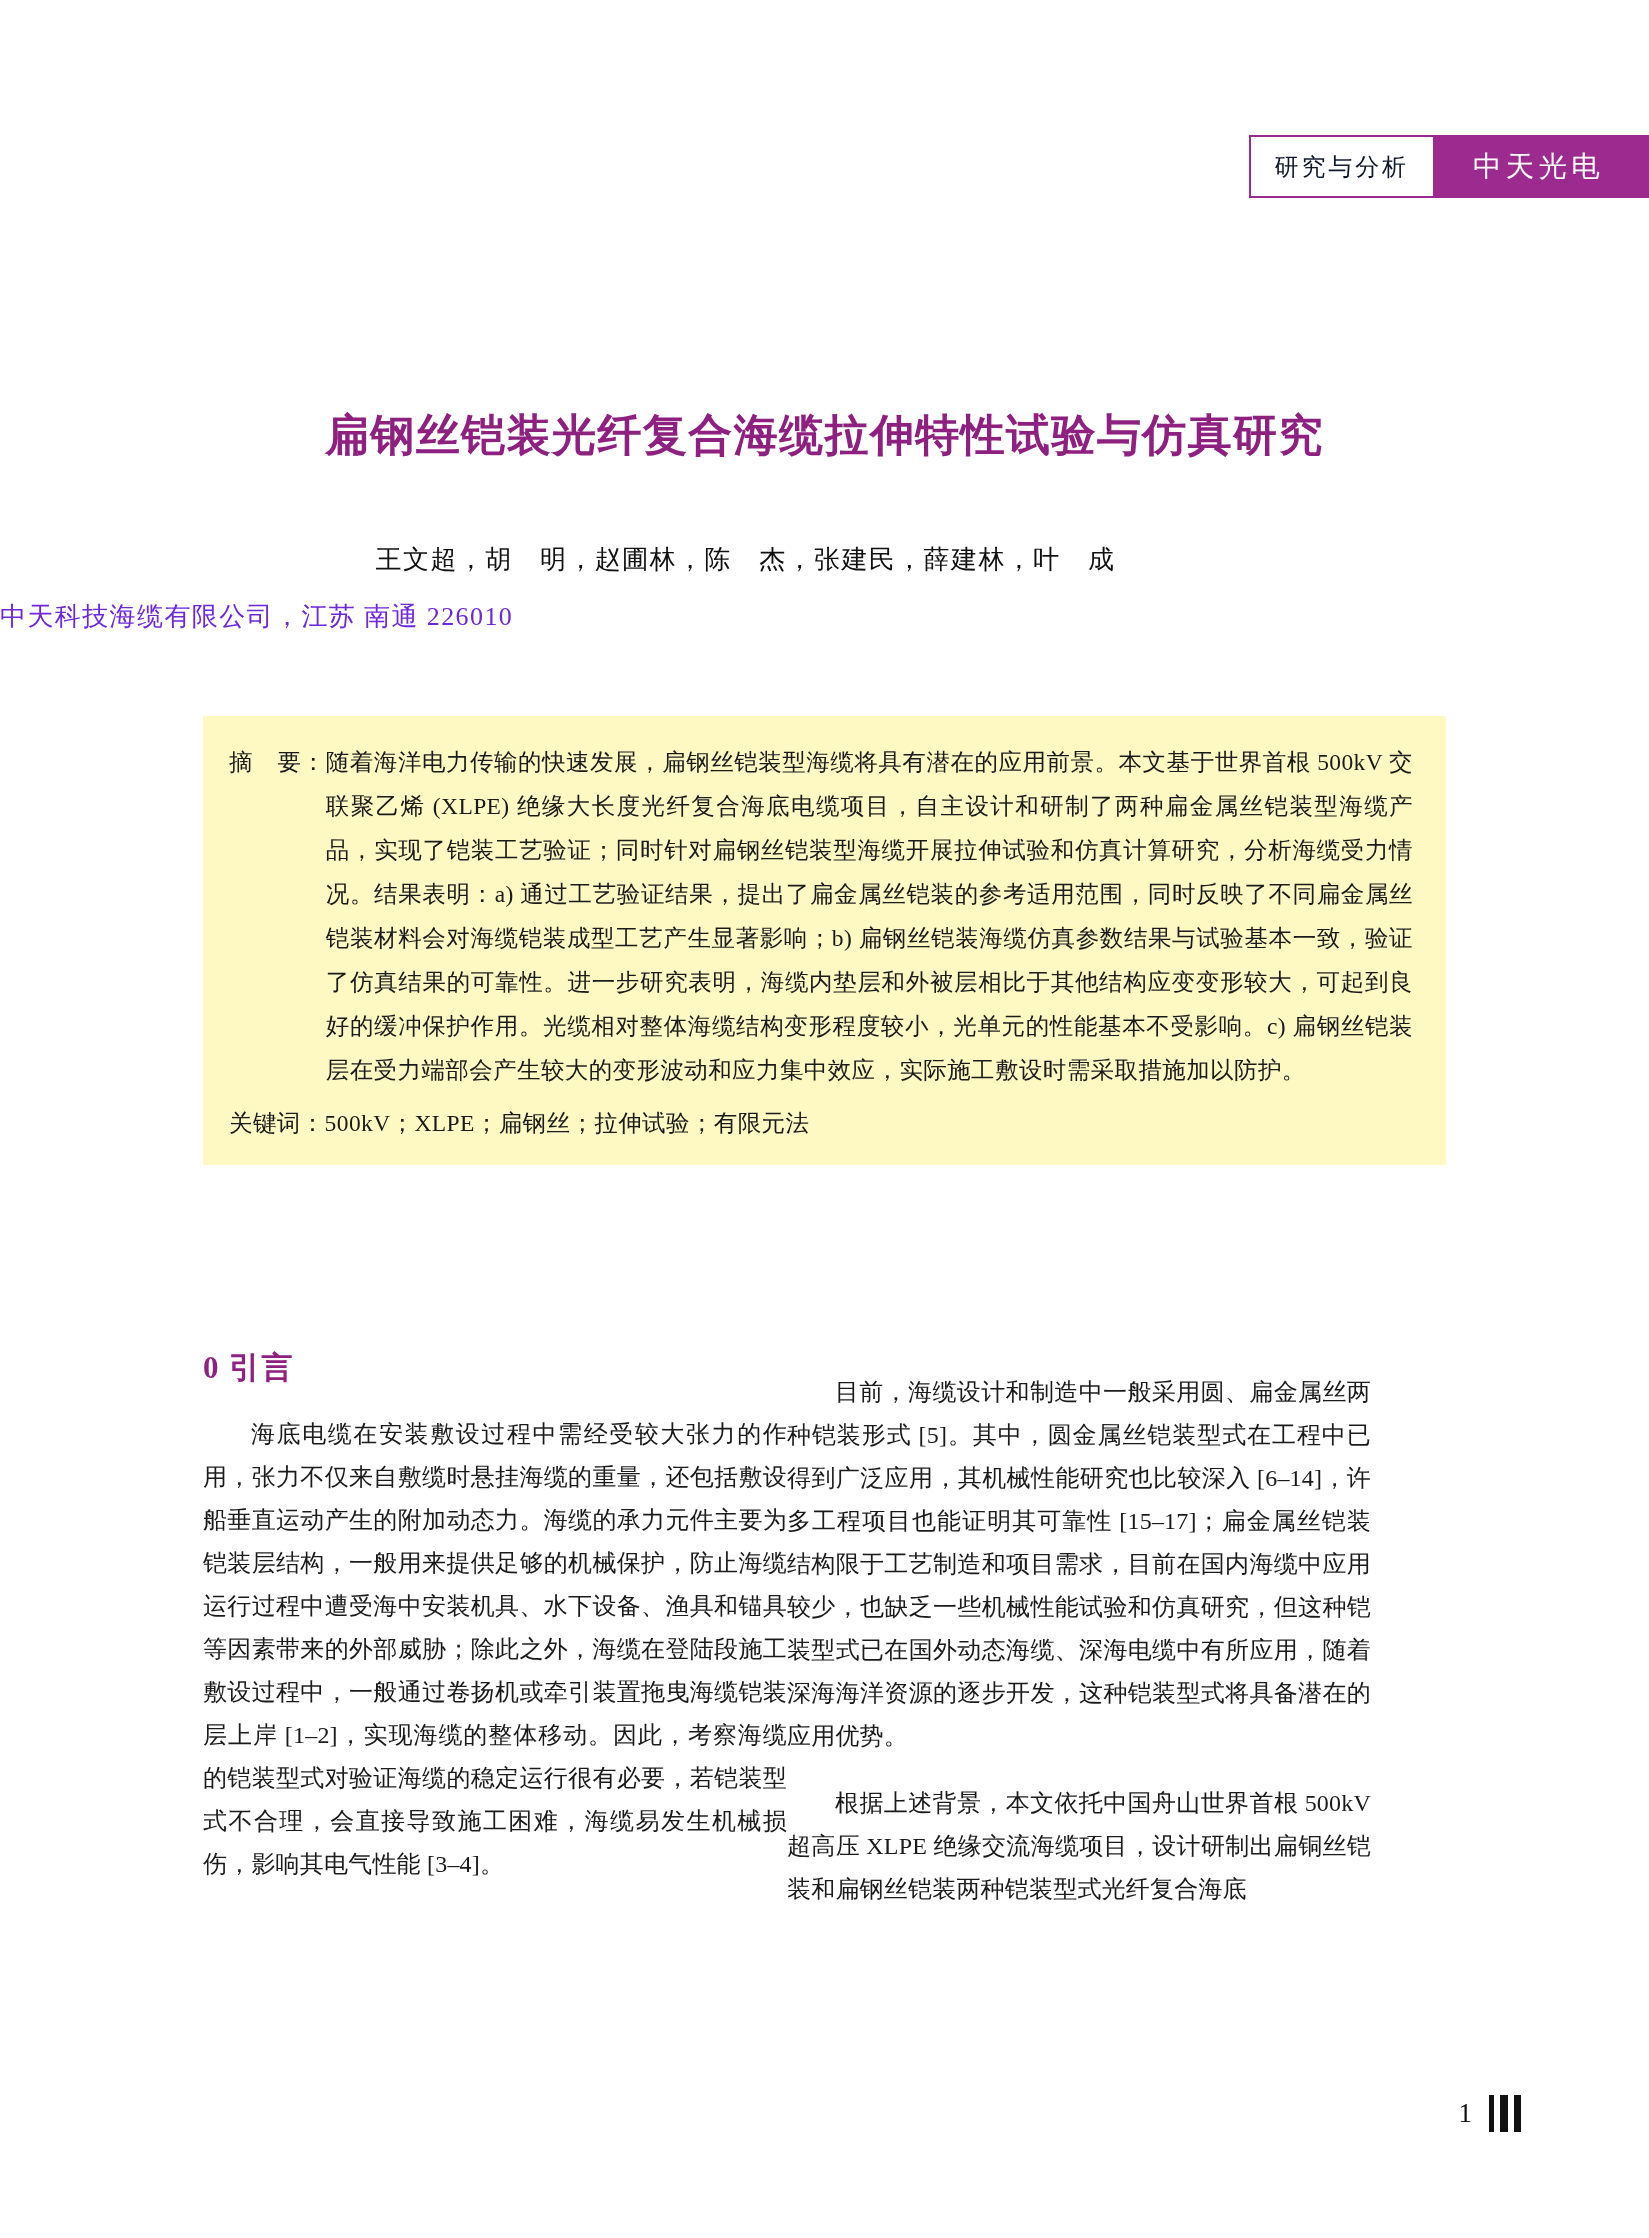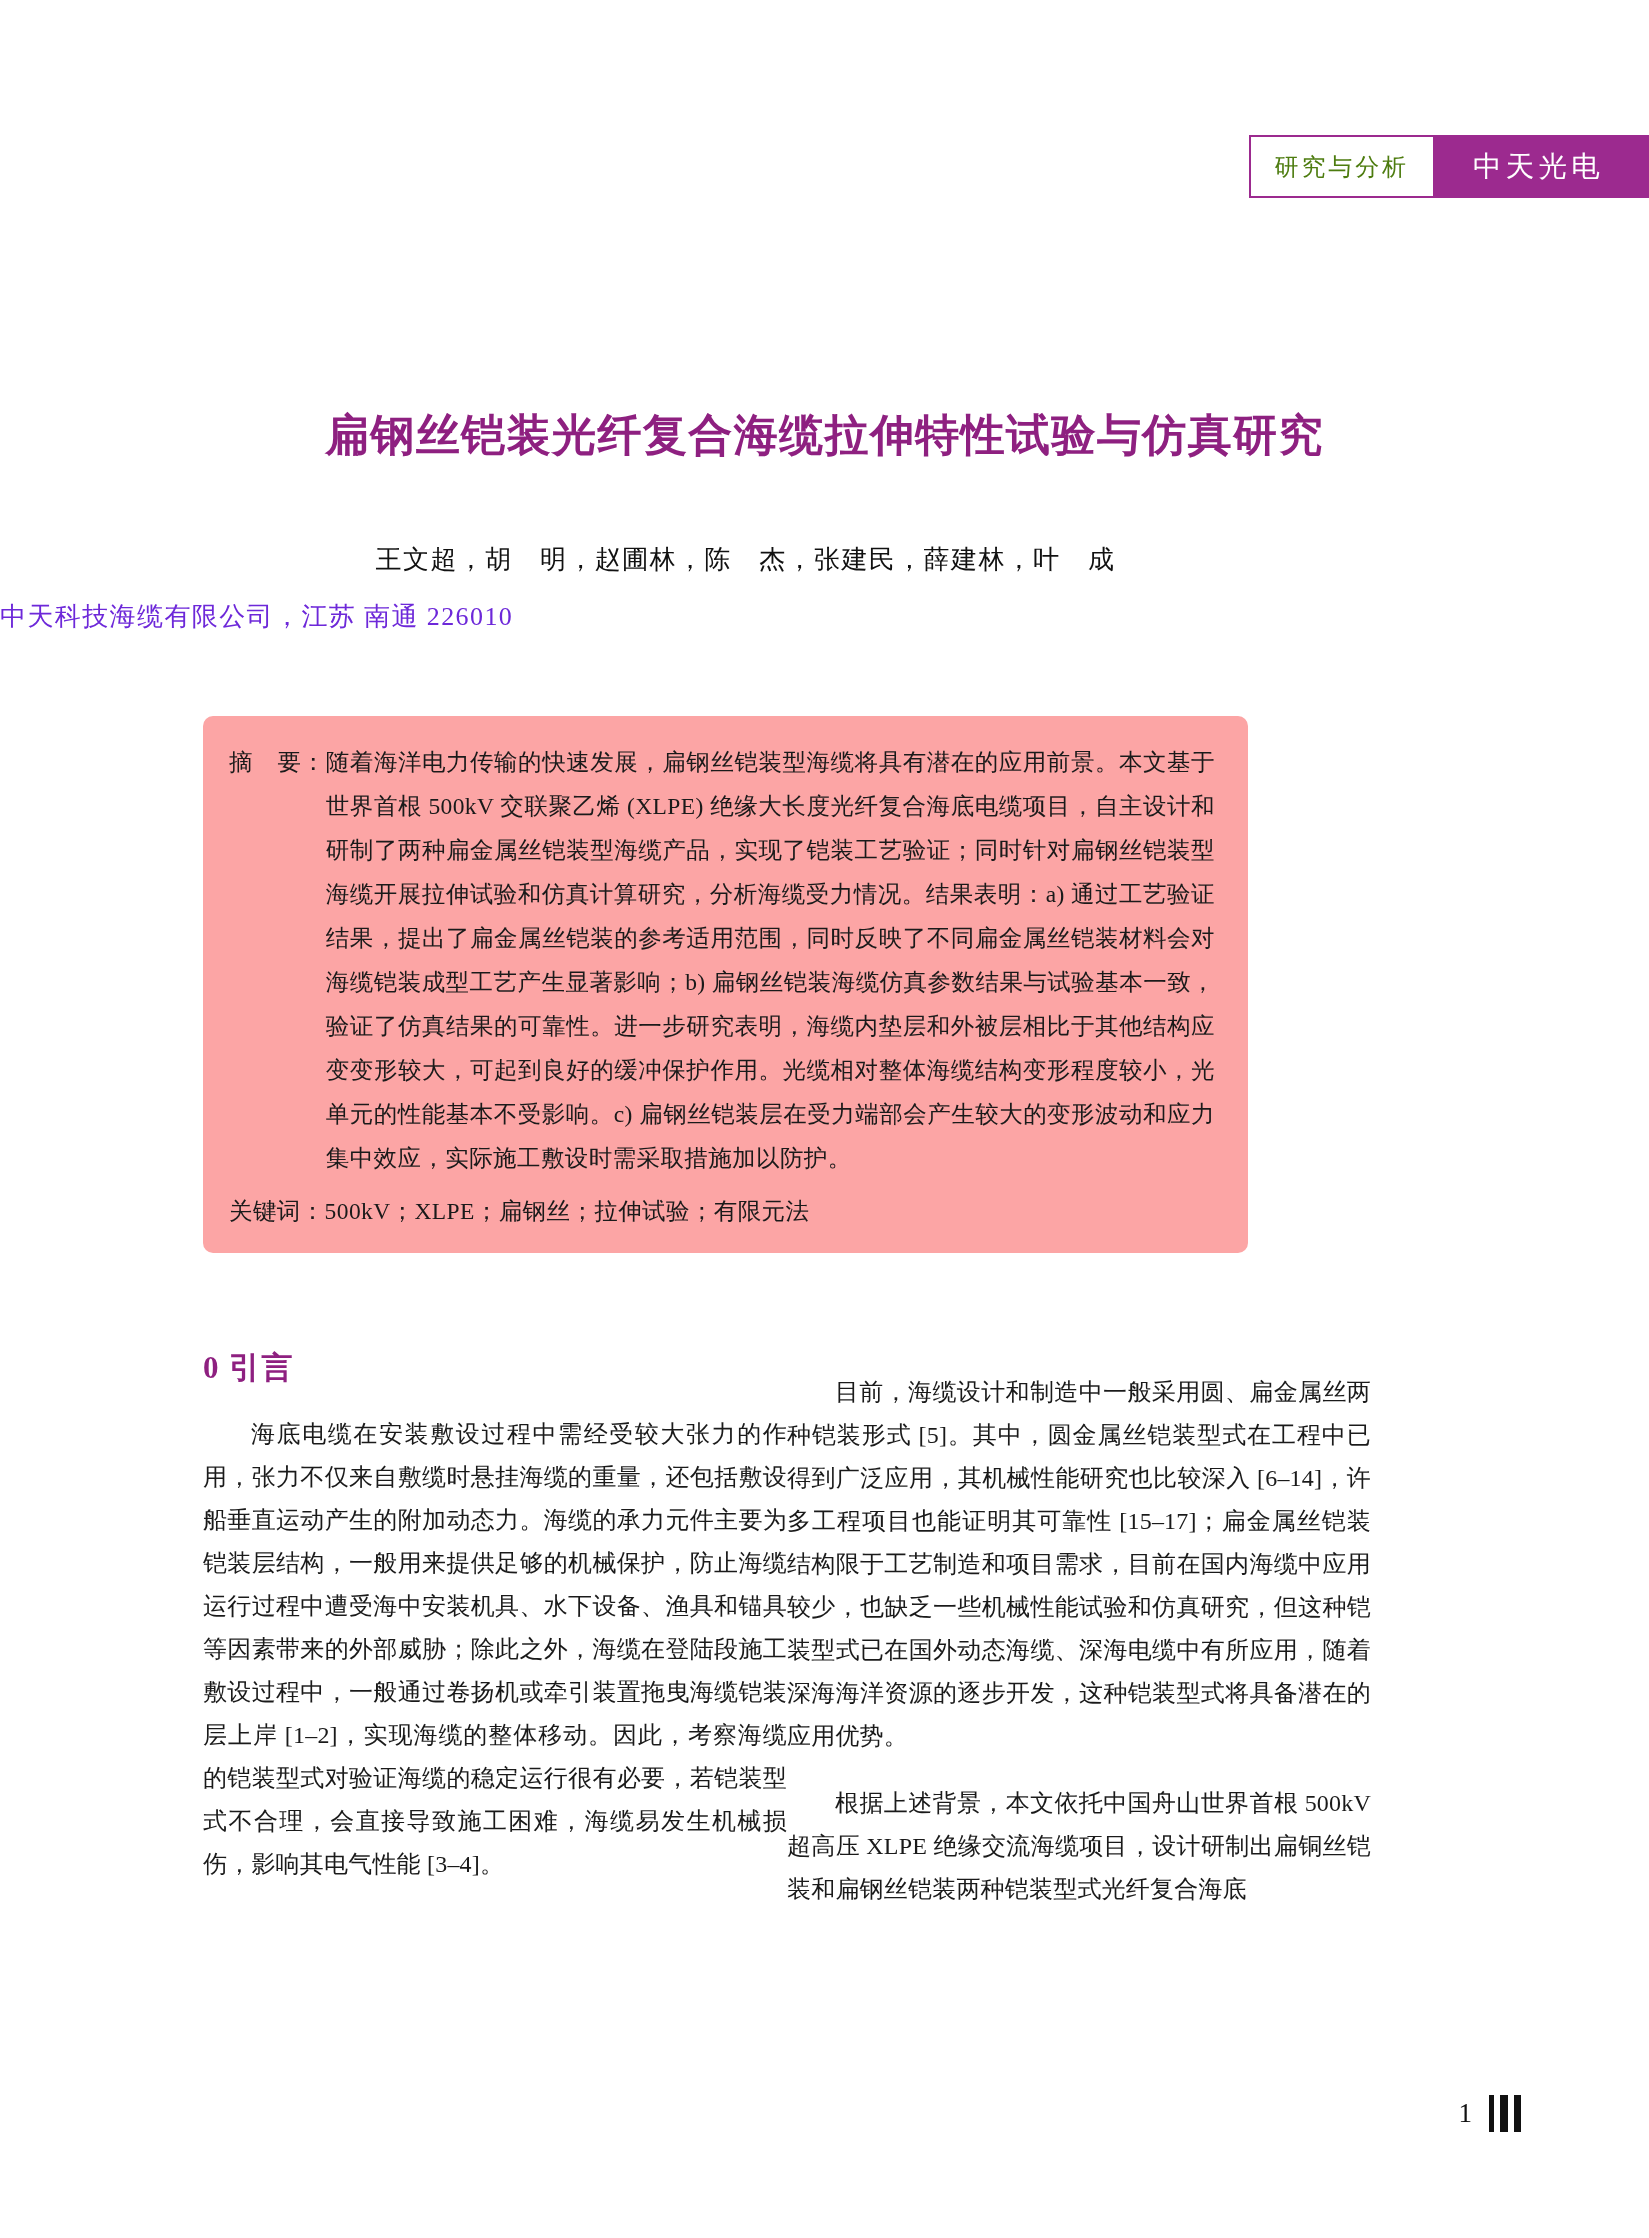--- a/index.html
+++ b/index.html
@@ -21,21 +21,21 @@
     position: absolute;
     top: 135px;
     right: 0;
     display: flex;
     align-items: stretch;
     height: 63px;
   }
   .header-section {
     background: #ffffff;
     border: 2.1px solid #9c2a8f;
-    color: #4d7c0f;
+    color: #0f172a;
     font-family: "Liberation Sans", sans-serif;
     font-size: 24px;
     letter-spacing: 2.9px;
     display: flex;
     align-items: center;
     justify-content: center;
     padding: 0 24px;
     box-sizing: border-box;
   }
   .header-brand {
@@ -84,25 +84,24 @@
     font-size: 26px;
     letter-spacing: 1.4px;
     color: #6d28d9;
   }
 
   
   .abstract-box {
     position: absolute;
     top: 716px;
     left: 203px;
-    width: 1045px;
-    background: #fca5a5;
+    width: 1243px;
+    background: #fef9c3;
     padding: 24px 33px 21.4px 26px;
     box-sizing: border-box;
-    border-radius: 10px;
   }
   .abstract-row {
     display: flex;
     align-items: flex-start;
   }
   .abstract-label {
     flex: 0 0 auto;
     font-size: 23.5px;
     line-height: 44px;
     letter-spacing: 0.7px;

